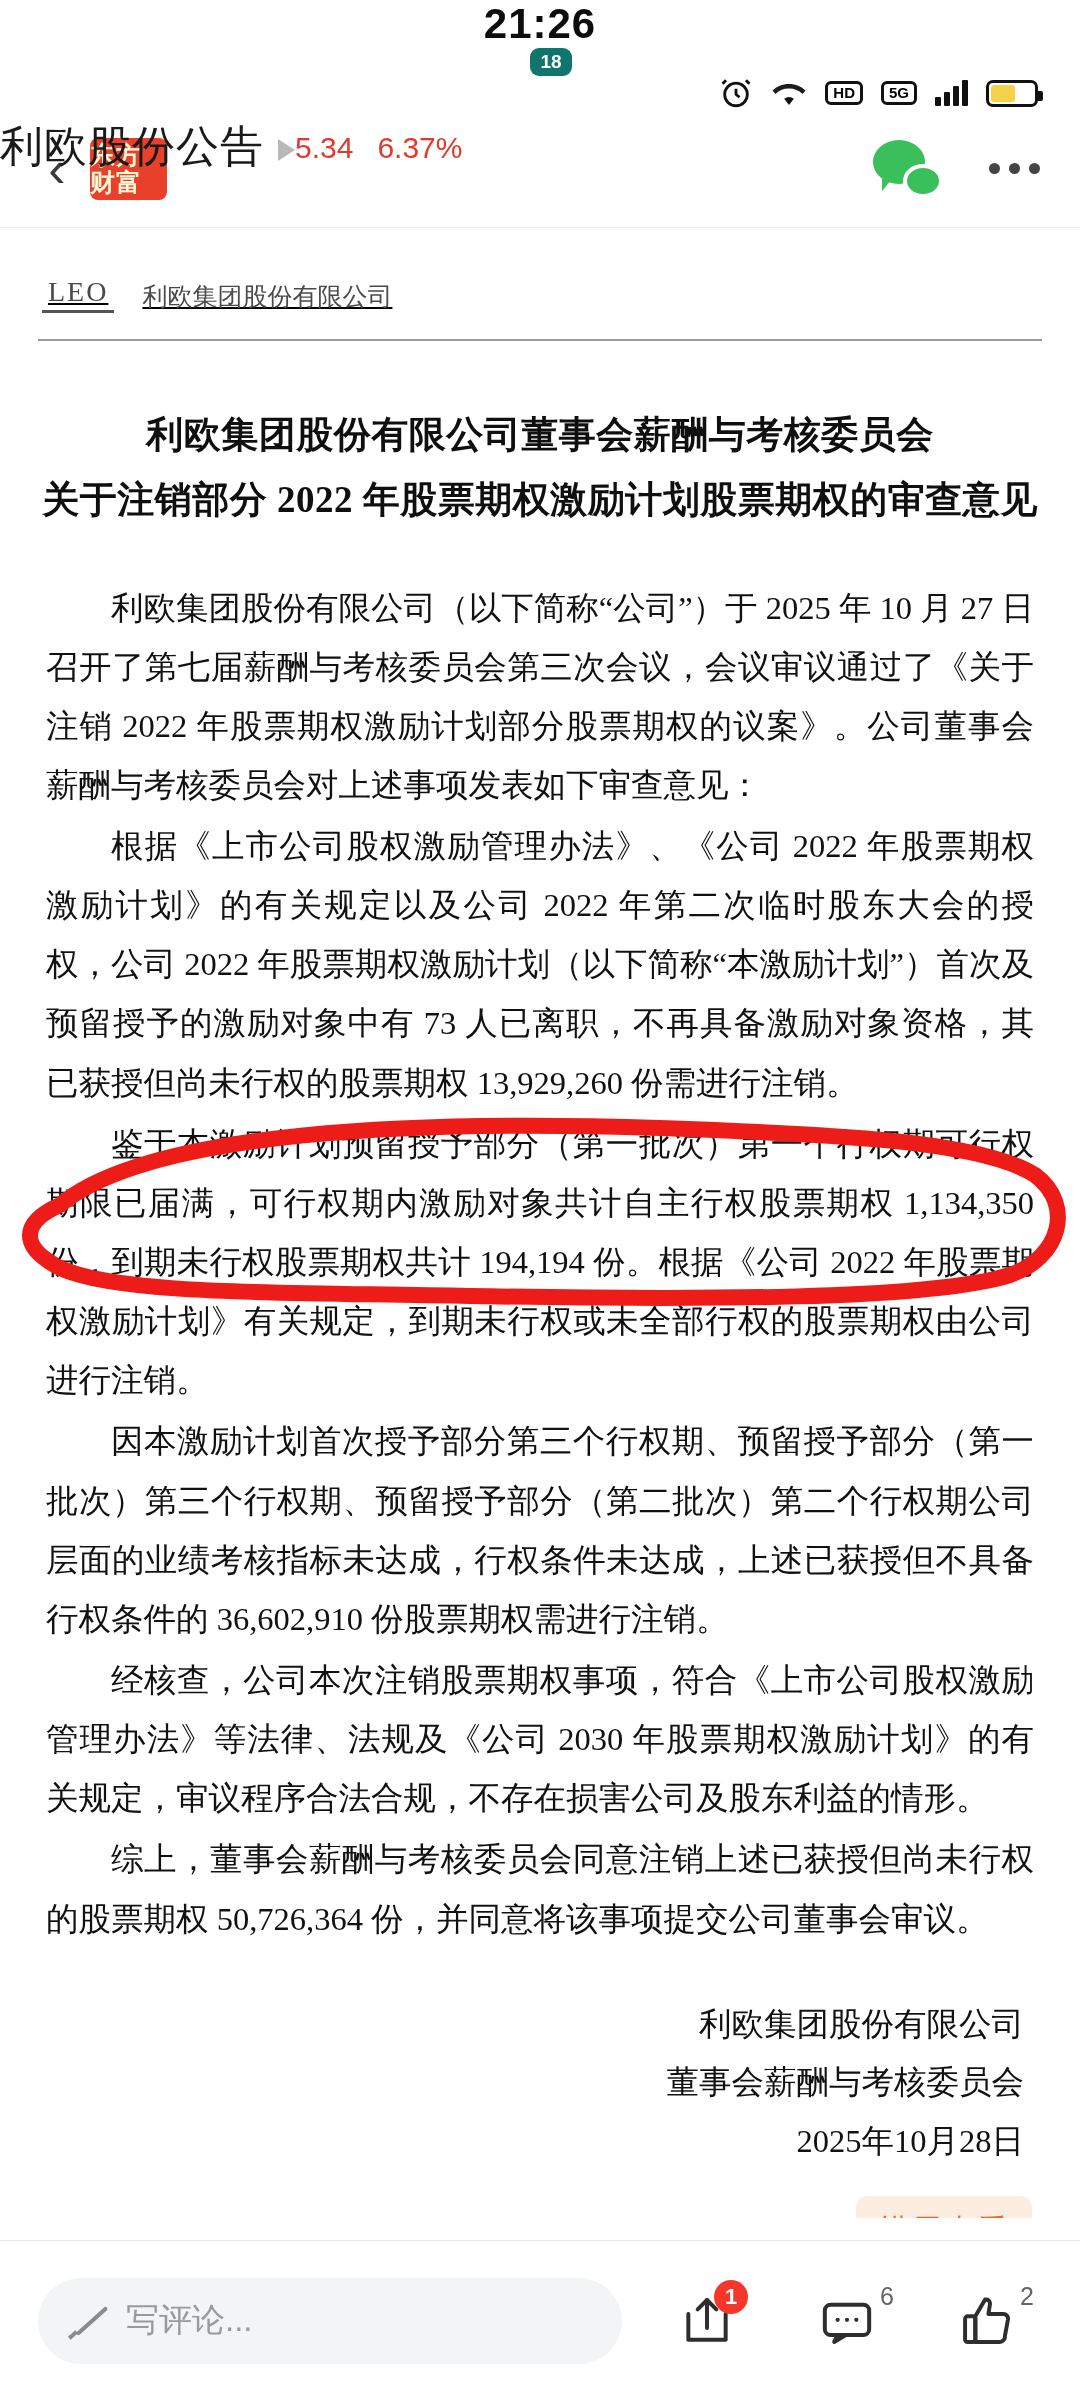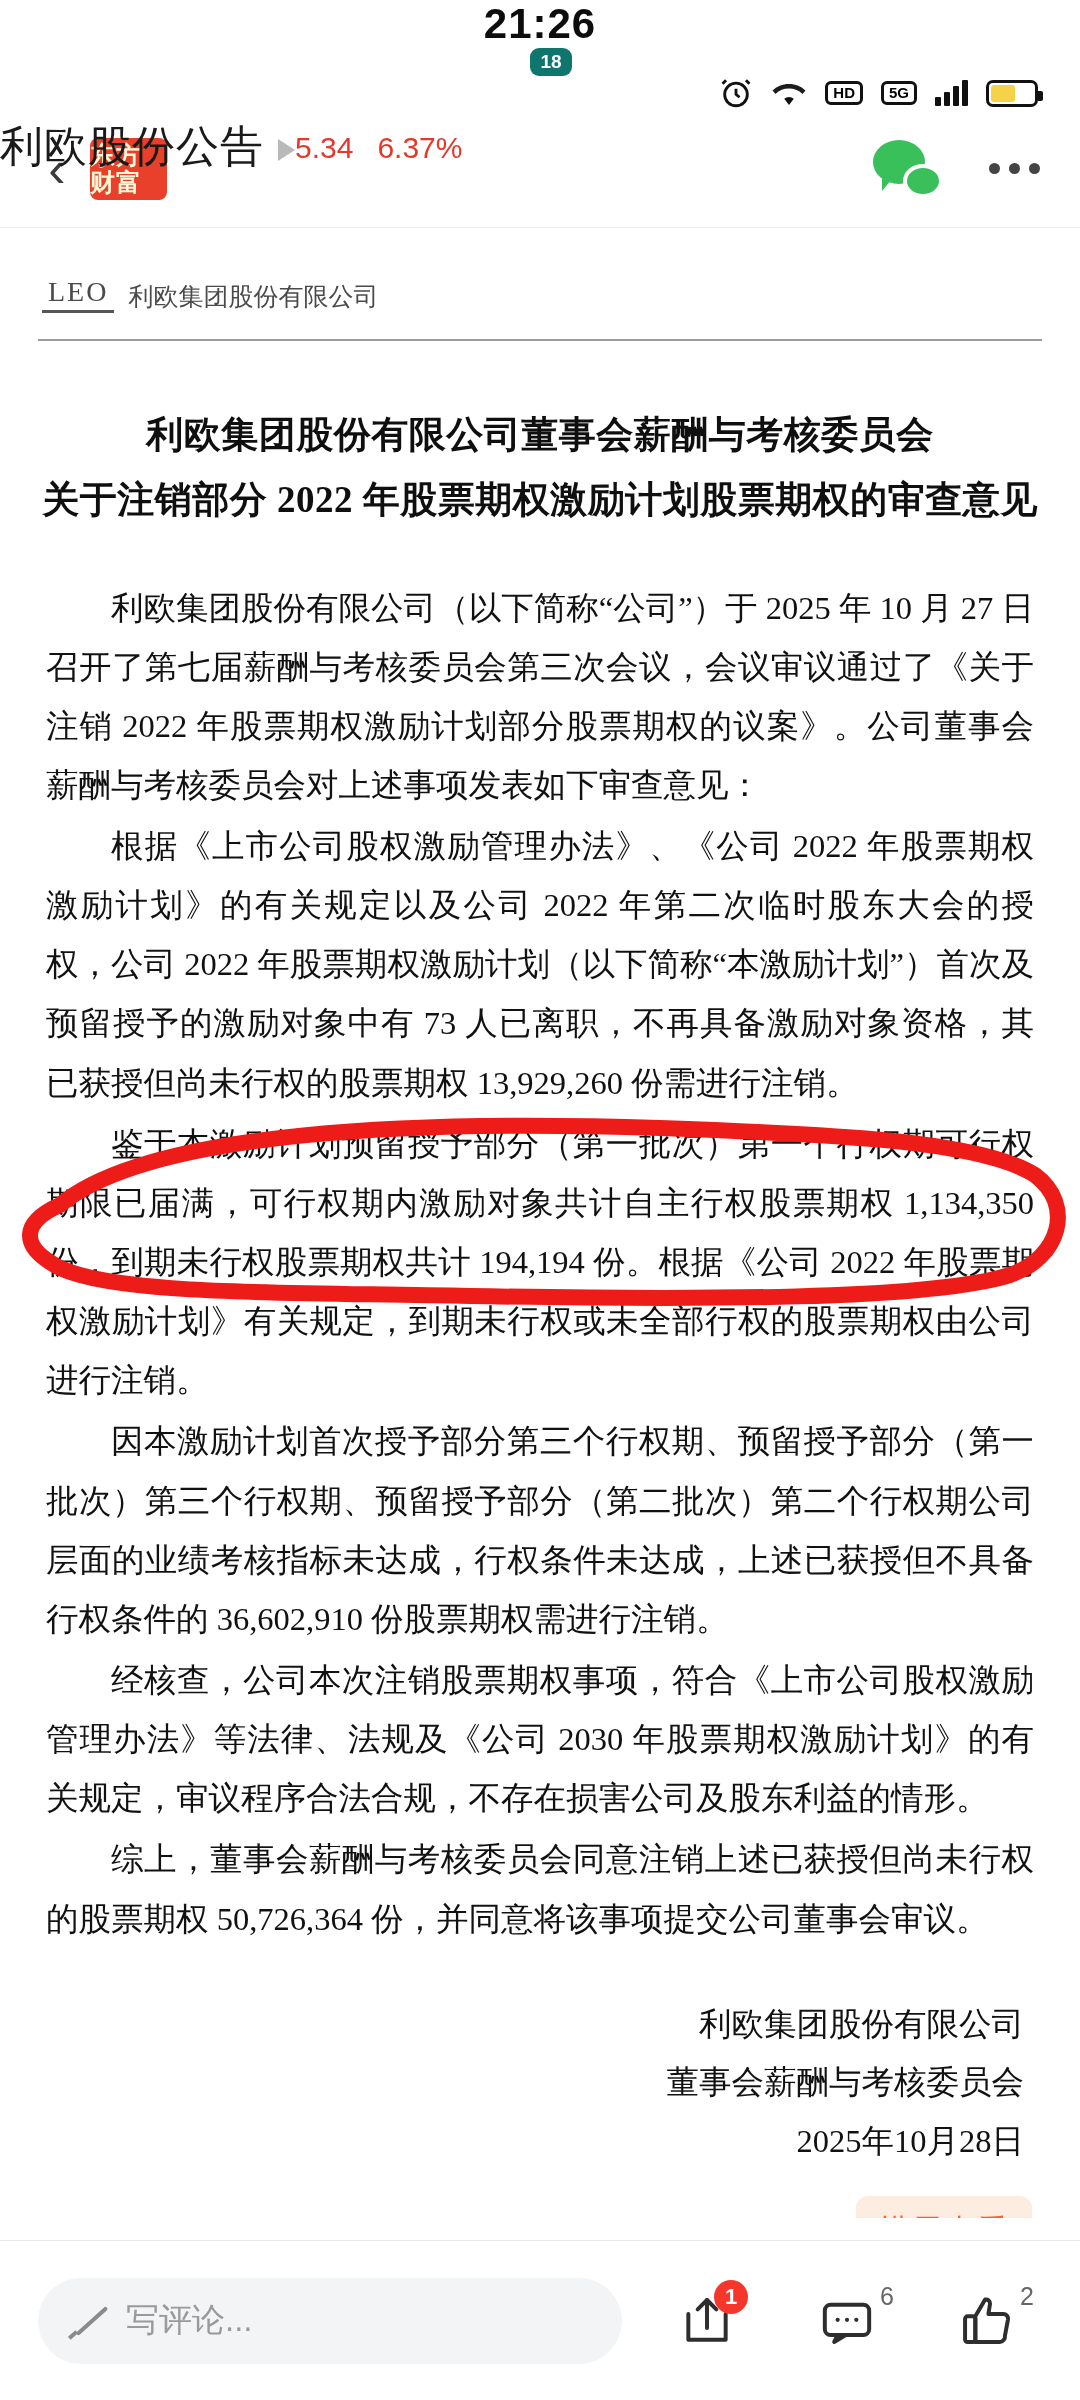--- a/index.html
+++ b/index.html
@@ -171,22 +171,23 @@
   
   .doc {
     padding: 0 34px;
     height: 1990px;
     position: relative;
     overflow: hidden;
   }
   .doc-head {
     display: flex;
     align-items: flex-end;
-    gap: 14px;
+    gap: 28px;
     padding: 48px 8px 12px 8px;
+    text-decoration: underline;
   }
   .leo-mark {
     font-size: 28px;
     letter-spacing: 2px;
     color: #4a4a4a;
     border-bottom: 3px solid #555;
     padding: 0 6px 2px 6px;
     font-family: "Liberation Serif", serif;
   }
   .company-cn {

